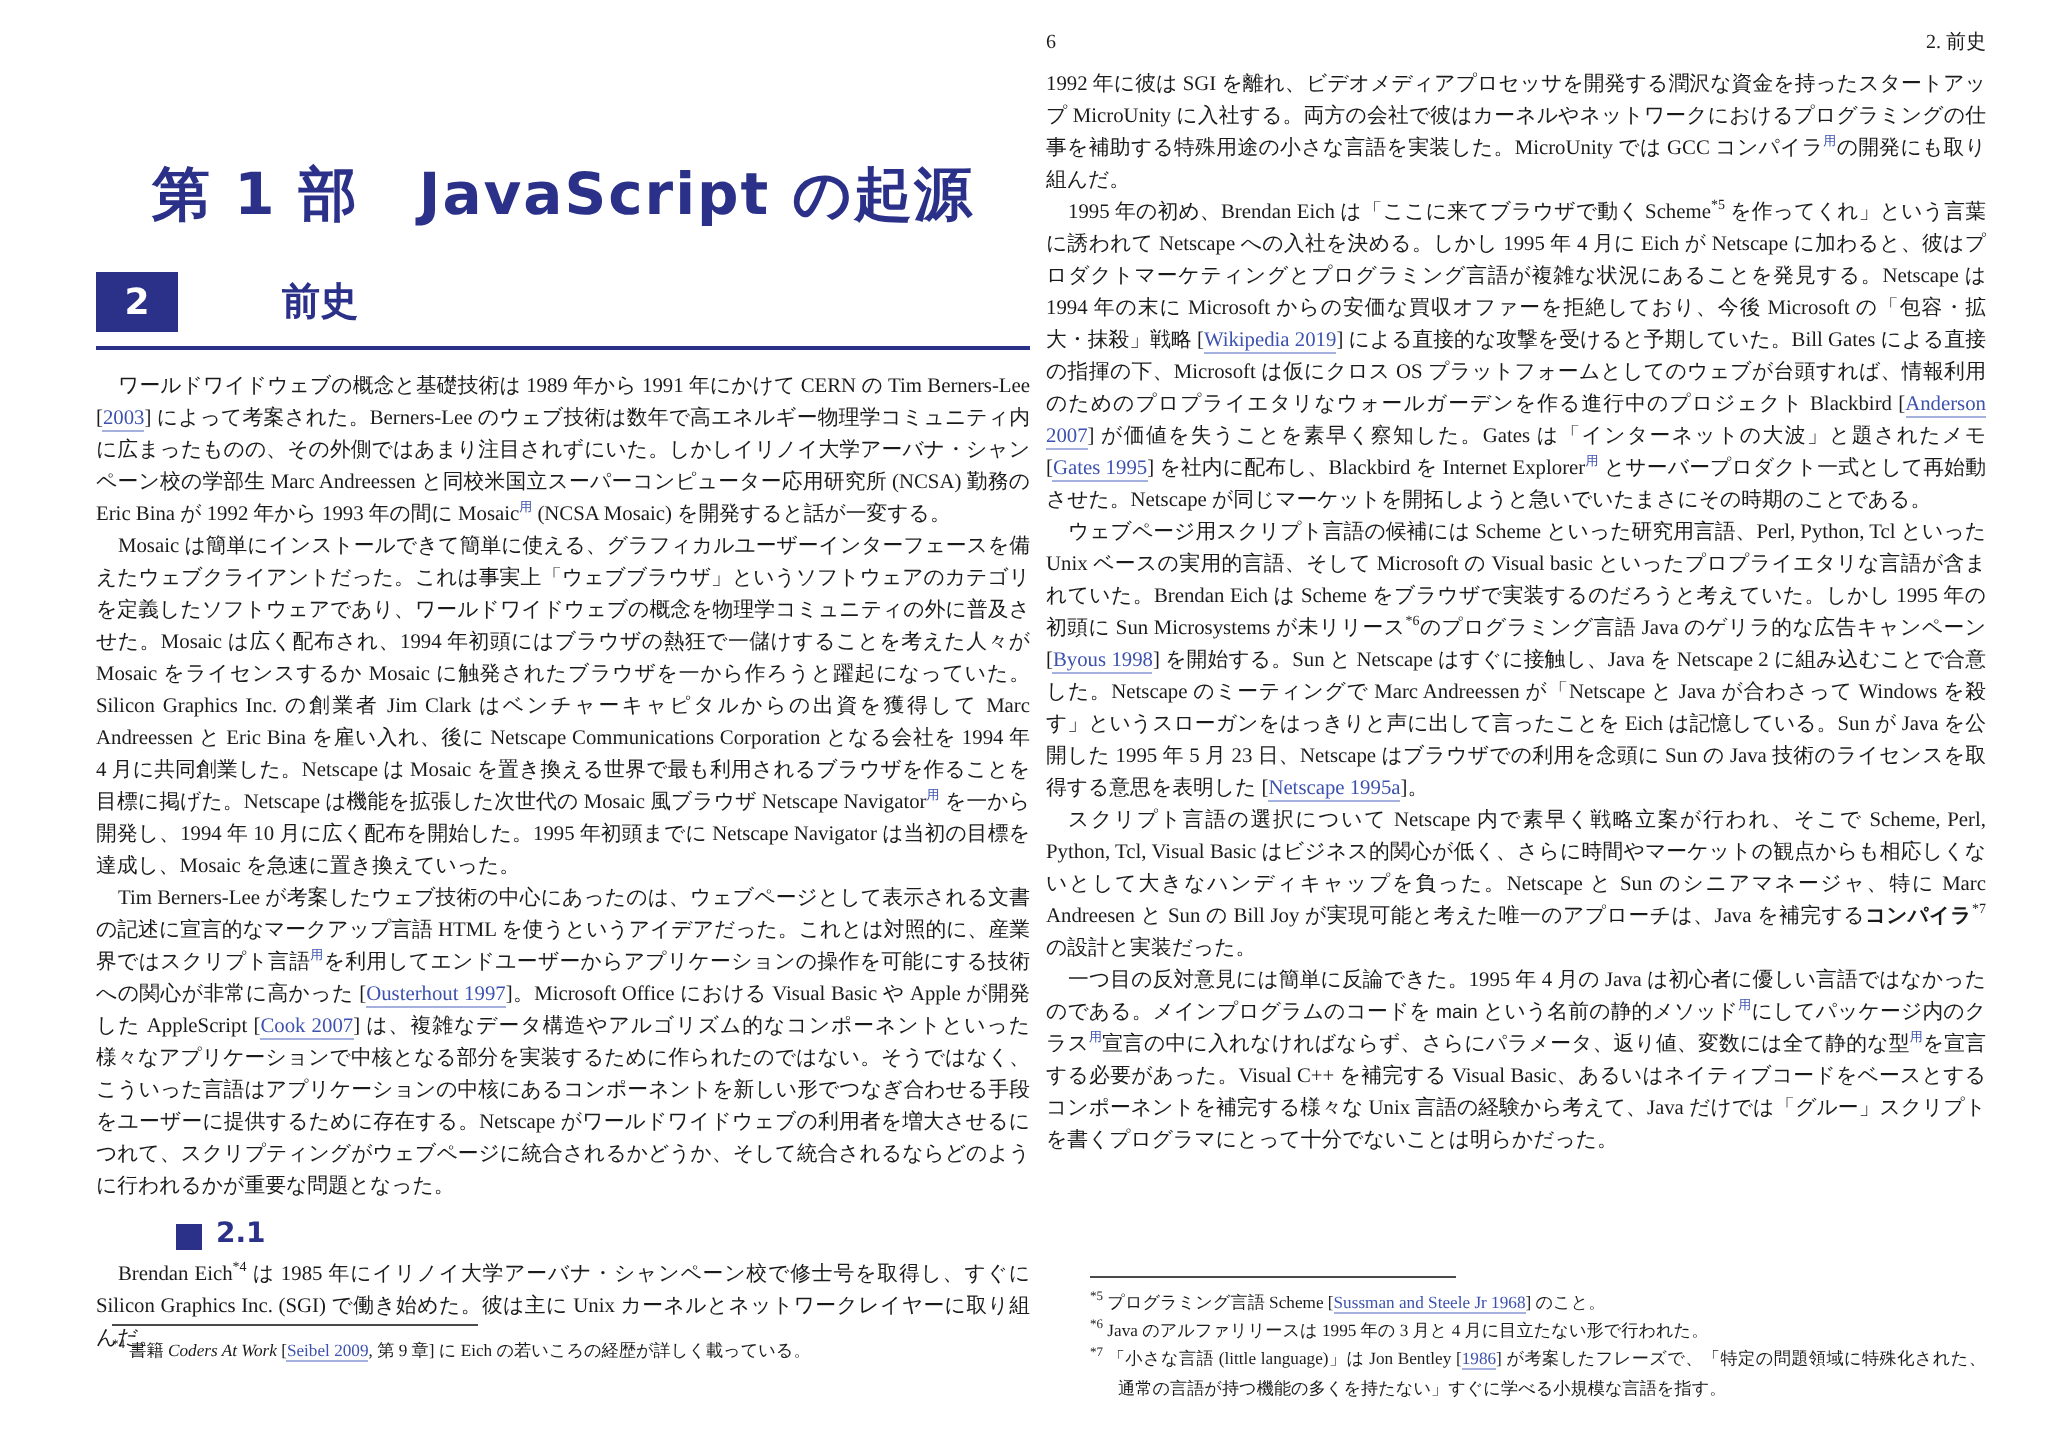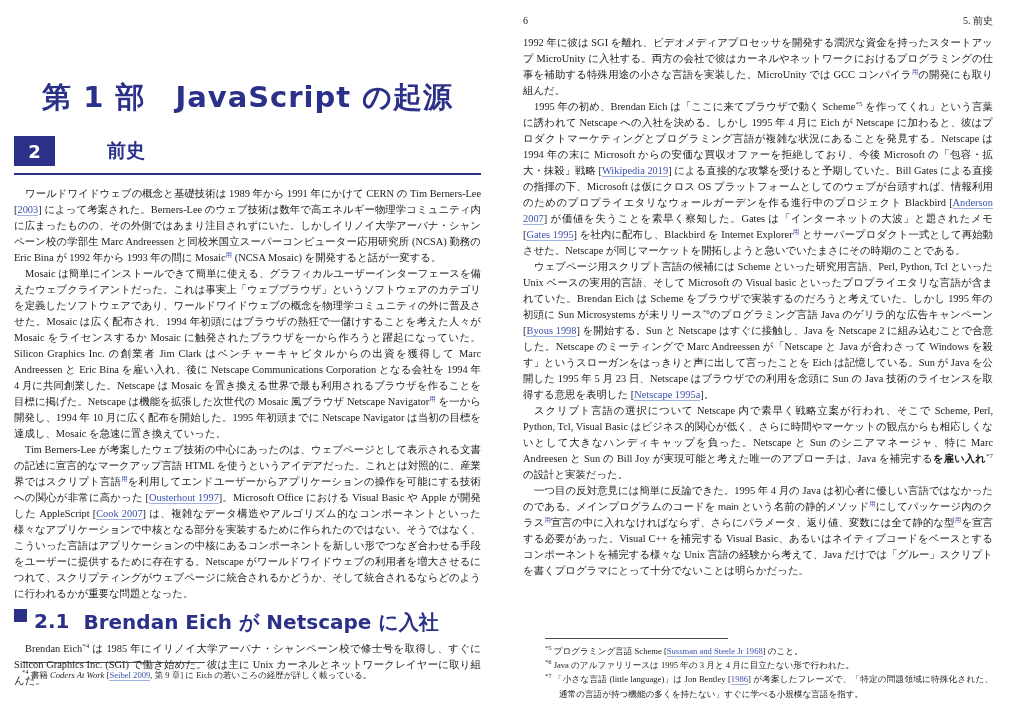--- a/index.html
+++ b/index.html
@@ -8,21 +8,21 @@
     --link-underline:#a4b0de;
     --text:#1b1b1b;
   }
   *{box-sizing:border-box;}
   html,body{margin:0;padding:0;background:#ffffff;}
   .sheet{
     position:relative;width:1024px;height:724px;background:#ffffff;overflow:hidden;
     font-family:"Liberation Serif","DejaVu Serif",serif;color:var(--text);
   }
   .page{position:absolute;top:0;height:724px;}
-  .page-left{left:14px;width:467px;}
+  .page-left{left:48px;width:467px;}
   .page-right{left:523px;width:470px;}
 
   
   .part-title{
     padding-top:78px;text-align:center;
     font-family:"DejaVu Sans","Liberation Sans",sans-serif;
     font-weight:bold;font-size:29px;letter-spacing:1px;color:var(--accent);
     line-height:38px;
   }
   .chapter-head{
@@ -52,23 +52,23 @@
   sup.gloss{
     color:var(--link);font-size:6.5px;line-height:0;vertical-align:super;cursor:pointer;
   }
   sup.fnref{font-size:7px;line-height:0;vertical-align:super;}
   code.inline{font-family:Liberation Sans, sans-serif;font-size:9.6px;}
   strong.smalllang{font-family:"DejaVu Sans","Liberation Sans",sans-serif;font-weight:bold;font-size:10.2px;}
   em.bookname{}
 
   
   .section-head{
-    margin-top:7px;margin-bottom:5px;display:flex;align-items:flex-start;
+    margin-top:7px;margin-bottom:5px;display:flex;align-items:flex-end;
     font-family:"DejaVu Sans","Liberation Sans",sans-serif;
-    font-weight:bold;font-size:20px;color:var(--accent);
+    font-weight:bold;font-size:14px;color:var(--accent);margin-left:40px;
   }
   .section-square{width:13px;height:13px;background:var(--accent);margin-right:7px;flex:0 0 auto;}
   .section-number{margin-right:14px;}
 
   
   .footnotes{position:absolute;left:0;right:0;}
   .footnotes-left{top:662px;padding-left:8px;}
   .footnotes-right{top:638px;padding-left:22px;}
   .fn-divider{border-top:1px solid #4a4a4a;width:183px;margin-bottom:5px;}
   .fn{
@@ -100,46 +100,45 @@
 
     <div class="body-text" id="left-paras">
         <p class="para indent"><span>ワールドワイドウェブの概念と基礎技術は 1989 年から 1991 年にかけて CERN の Tim Berners-Lee [</span><a class="cite">2003</a><span>] によって考案された。Berners-Lee のウェブ技術は数年で高エネルギー物理学コミュニティ内に広まったものの、その外側ではあまり注目されずにいた。しかしイリノイ大学アーバナ・シャンペーン校の学部生 Marc Andreessen と同校米国立スーパーコンピューター応用研究所 (NCSA) 勤務の Eric Bina が 1992 年から 1993 年の間に Mosaic</span><sup class="gloss">用</sup><span> (NCSA Mosaic) を開発すると話が一変する。</span></p>
         <p class="para indent"><span>Mosaic は簡単にインストールできて簡単に使える、グラフィカルユーザーインターフェースを備えたウェブクライアントだった。これは事実上「ウェブブラウザ」というソフトウェアのカテゴリを定義したソフトウェアであり、ワールドワイドウェブの概念を物理学コミュニティの外に普及させた。Mosaic は広く配布され、1994 年初頭にはブラウザの熱狂で一儲けすることを考えた人々が Mosaic をライセンスするか Mosaic に触発されたブラウザを一から作ろうと躍起になっていた。Silicon Graphics Inc. の創業者 Jim Clark はベンチャーキャピタルからの出資を獲得して Marc Andreessen と Eric Bina を雇い入れ、後に Netscape Communications Corporation となる会社を 1994 年 4 月に共同創業した。Netscape は Mosaic を置き換える世界で最も利用されるブラウザを作ることを目標に掲げた。Netscape は機能を拡張した次世代の Mosaic 風ブラウザ Netscape Navigator</span><sup class="gloss">用</sup><span> を一から開発し、1994 年 10 月に広く配布を開始した。1995 年初頭までに Netscape Navigator は当初の目標を達成し、Mosaic を急速に置き換えていった。</span></p>
         <p class="para indent"><span>Tim Berners-Lee が考案したウェブ技術の中心にあったのは、ウェブページとして表示される文書の記述に宣言的なマークアップ言語 HTML を使うというアイデアだった。これとは対照的に、産業界ではスクリプト言語</span><sup class="gloss">用</sup><span>を利用してエンドユーザーからアプリケーションの操作を可能にする技術への関心が非常に高かった [</span><a class="cite">Ousterhout 1997</a><span>]。Microsoft Office における Visual Basic や Apple が開発した AppleScript [</span><a class="cite">Cook 2007</a><span>] は、複雑なデータ構造やアルゴリズム的なコンポーネントといった様々なアプリケーションで中核となる部分を実装するために作られたのではない。そうではなく、こういった言語はアプリケーションの中核にあるコンポーネントを新しい形でつなぎ合わせる手段をユーザーに提供するために存在する。Netscape がワールドワイドウェブの利用者を増大させるにつれて、スクリプティングがウェブページに統合されるかどうか、そして統合されるならどのように行われるかが重要な問題となった。</span></p>
       </div>
 
     <div class="section-head">
       <span class="section-square"></span>
       <span class="section-number">2.1</span>
-      <span class="section-title">Brendan Eich が Netscape に入社</span>
     </div>
 
     <div id="left-section-paras">
         <p class="para indent"><span>Brendan Eich</span><sup class="fnref">*4</sup><span> は 1985 年にイリノイ大学アーバナ・シャンペーン校で修士号を取得し、すぐに Silicon Graphics Inc. (SGI) で働き始めた。彼は主に Unix カーネルとネットワークレイヤーに取り組んだ。</span></p>
       </div>
 
     <div class="footnotes footnotes-left">
       <div class="fn-divider"></div>
       <div id="left-fns">
           <p class="fn"><sup class="fn-marker">*4</sup> <span>書籍 </span><em class="bookname">Coders At Work</em><span> [</span><a class="cite">Seibel 2009</a><span>, 第 9 章] に Eich の若いころの経歴が詳しく載っている。</span></p>
         </div>
     </div>
   </div>
 
   <div class="page page-right">
     <div class="page-header">
       <span class="pagenum">6</span>
-      <span class="running">5. 前史</span>
+      <span class="running">2. 前史</span>
     </div>
 
     <div class="right-body" id="right-paras">
         <p class="para"><span>1992 年に彼は SGI を離れ、ビデオメディアプロセッサを開発する潤沢な資金を持ったスタートアップ MicroUnity に入社する。両方の会社で彼はカーネルやネットワークにおけるプログラミングの仕事を補助する特殊用途の小さな言語を実装した。MicroUnity では GCC コンパイラ</span><sup class="gloss">用</sup><span>の開発にも取り組んだ。</span></p>
         <p class="para indent"><span>1995 年の初め、Brendan Eich は「ここに来てブラウザで動く Scheme</span><sup class="fnref">*5</sup><span> を作ってくれ」という言葉に誘われて Netscape への入社を決める。しかし 1995 年 4 月に Eich が Netscape に加わると、彼はプロダクトマーケティングとプログラミング言語が複雑な状況にあることを発見する。Netscape は 1994 年の末に Microsoft からの安価な買収オファーを拒絶しており、今後 Microsoft の「包容・拡大・抹殺」戦略 [</span><a class="cite">Wikipedia 2019</a><span>] による直接的な攻撃を受けると予期していた。Bill Gates による直接の指揮の下、Microsoft は仮にクロス OS プラットフォームとしてのウェブが台頭すれば、情報利用のためのプロプライエタリなウォールガーデンを作る進行中のプロジェクト Blackbird [</span><a class="cite">Anderson 2007</a><span>] が価値を失うことを素早く察知した。Gates は「インターネットの大波」と題されたメモ [</span><a class="cite">Gates 1995</a><span>] を社内に配布し、Blackbird を Internet Explorer</span><sup class="gloss">用</sup><span> とサーバープロダクト一式として再始動させた。Netscape が同じマーケットを開拓しようと急いでいたまさにその時期のことである。</span></p>
         <p class="para indent"><span>ウェブページ用スクリプト言語の候補には Scheme といった研究用言語、Perl, Python, Tcl といった Unix ベースの実用的言語、そして Microsoft の Visual basic といったプロプライエタリな言語が含まれていた。Brendan Eich は Scheme をブラウザで実装するのだろうと考えていた。しかし 1995 年の初頭に Sun Microsystems が未リリース</span><sup class="fnref">*6</sup><span>のプログラミング言語 Java のゲリラ的な広告キャンペーン [</span><a class="cite">Byous 1998</a><span>] を開始する。Sun と Netscape はすぐに接触し、Java を Netscape 2 に組み込むことで合意した。Netscape のミーティングで Marc Andreessen が「Netscape と Java が合わさって Windows を殺す」というスローガンをはっきりと声に出して言ったことを Eich は記憶している。Sun が Java を公開した 1995 年 5 月 23 日、Netscape はブラウザでの利用を念頭に Sun の Java 技術のライセンスを取得する意思を表明した [</span><a class="cite">Netscape 1995a</a><span>]。</span></p>
-        <p class="para indent"><span>スクリプト言語の選択について Netscape 内で素早く戦略立案が行われ、そこで Scheme, Perl, Python, Tcl, Visual Basic はビジネス的関心が低く、さらに時間やマーケットの観点からも相応しくないとして大きなハンディキャップを負った。Netscape と Sun のシニアマネージャ、特に Marc Andreesen と Sun の Bill Joy が実現可能と考えた唯一のアプローチは、Java を補完する</span><strong class="smalllang">を雇い入れ</strong><sup class="fnref">*7</sup><span>の設計と実装だった。</span></p>
+        <p class="para indent"><span>スクリプト言語の選択について Netscape 内で素早く戦略立案が行われ、そこで Scheme, Perl, Python, Tcl, Visual Basic はビジネス的関心が低く、さらに時間やマーケットの観点からも相応しくないとして大きなハンディキャップを負った。Netscape と Sun のシニアマネージャ、特に Marc Andreesen と Sun の Bill Joy が実現可能と考えた唯一のアプローチは、Java を補完する</span><strong class="smalllang">コンパイラ</strong><sup class="fnref">*7</sup><span>の設計と実装だった。</span></p>
         <p class="para indent"><span>一つ目の反対意見には簡単に反論できた。1995 年 4 月の Java は初心者に優しい言語ではなかったのである。メインプログラムのコードを </span><code class="inline">main</code><span> という名前の静的メソッド</span><sup class="gloss">用</sup><span>にしてパッケージ内のクラス</span><sup class="gloss">用</sup><span>宣言の中に入れなければならず、さらにパラメータ、返り値、変数には全て静的な型</span><sup class="gloss">用</sup><span>を宣言する必要があった。Visual C++ を補完する Visual Basic、あるいはネイティブコードをベースとするコンポーネントを補完する様々な Unix 言語の経験から考えて、Java だけでは「グルー」スクリプトを書くプログラマにとって十分でないことは明らかだった。</span></p>
       </div>
 
     <div class="footnotes footnotes-right">
       <div class="fn-divider"></div>
       <div id="right-fns">
           <p class="fn"><sup class="fn-marker">*5</sup> <span>プログラミング言語 Scheme [</span><a class="cite">Sussman and Steele Jr 1968</a><span>] のこと。</span></p>
           <p class="fn"><sup class="fn-marker">*6</sup> <span>Java のアルファリリースは 1995 年の 3 月と 4 月に目立たない形で行われた。</span></p>
           <p class="fn"><sup class="fn-marker">*7</sup> <span>「小さな言語 (little language)」は Jon Bentley [</span><a class="cite">1986</a><span>] が考案したフレーズで、「特定の問題領域に特殊化された、通常の言語が持つ機能の多くを持たない」すぐに学べる小規模な言語を指す。</span></p>
         </div>

